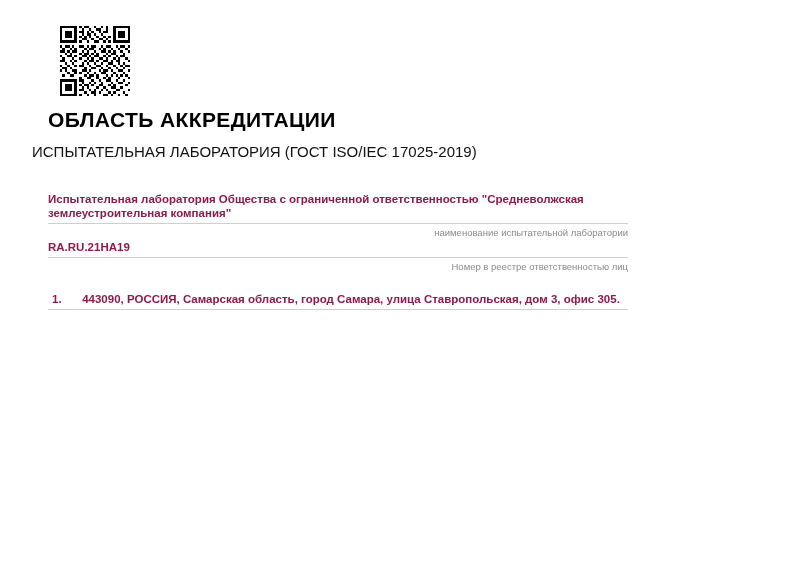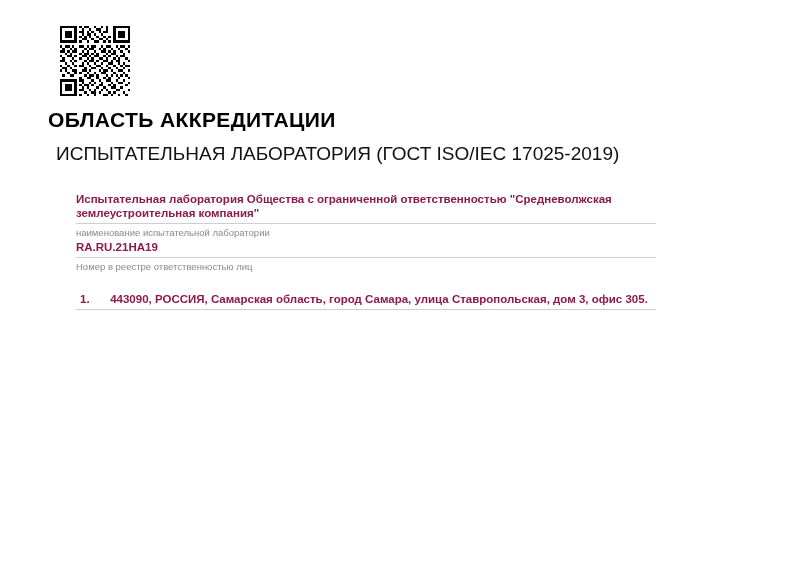--- a/index.html
+++ b/index.html
@@ -37,48 +37,48 @@
     position: absolute;
     left: 48px;
     top: 108px;
     font-size: 21px;
     font-weight: bold;
     letter-spacing: 0.4px;
     color: #000000;
   }
   .doc-subtitle {
     position: absolute;
-    left: 56px;
+    left: 32px;
     top: 143px;
-    font-size: 19px;
+    font-size: 15px;
     font-weight: normal;
     color: #111111;
   }
   .block {
     position: absolute;
     left: 48px;
     width: 580px;
-    margin-left: 28px;
   }
   .field-value {
     color: #8e1a4b;
     font-weight: bold;
     font-size: 11.5px;
     line-height: 14px;
   }
   .rule {
     border-bottom: 1px solid #cfcfcf;
     margin-top: 3px;
     width: 580px;
   }
   .field-caption {
     color: #8a8a8a;
     font-size: 9.5px;
     line-height: 13px;
     padding-top: 2px;
+    text-align: right;
   }
   .b-name { top: 192px; }
   .b-number { top: 240px; }
   .b-address { top: 292px; }
 
   .addr-row {
     display: flex;
     align-items: flex-start;
   }
   .addr-num {

